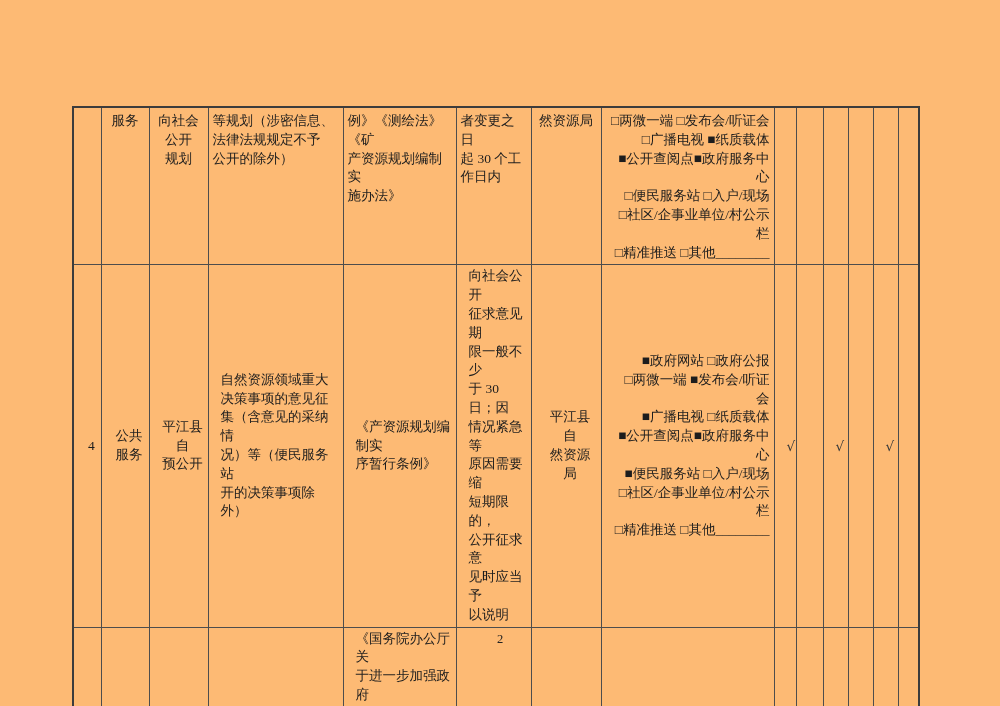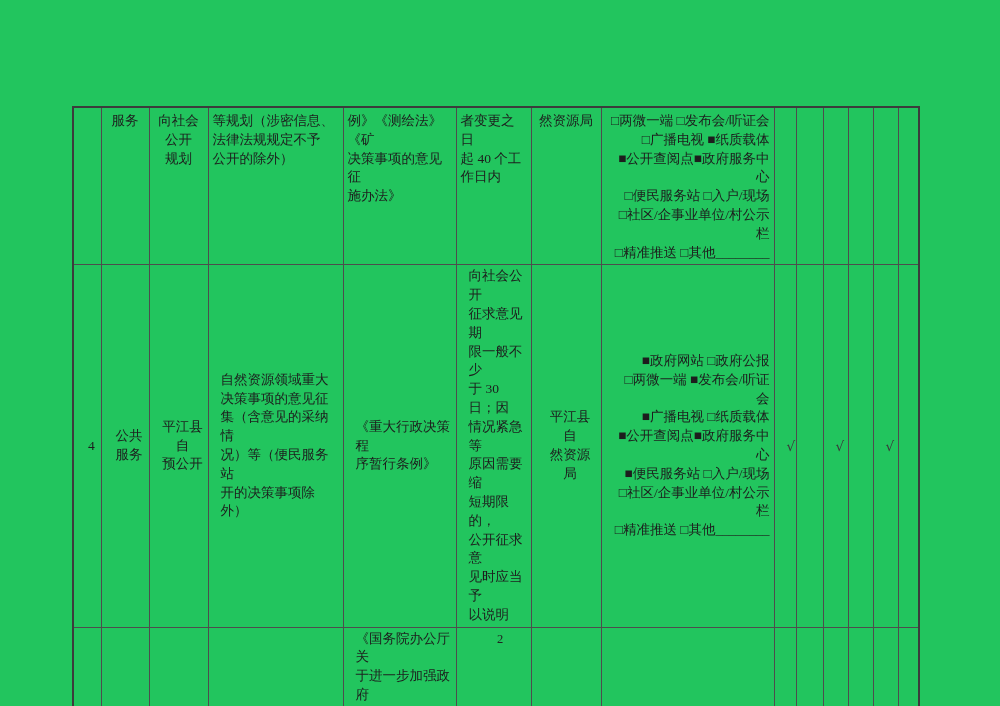--- a/index.html
+++ b/index.html
@@ -1,19 +1,19 @@
 <!DOCTYPE html>
 <html><head>
 <meta charset="utf-8">
 <style>
   html,body { margin:0; padding:0; background:#ffffff; }
   .page {
     position:relative;
     width:1000px; height:706px;
-    background:#22c55e;
+    background:#fdba74;
     font-family:"Liberation Serif","DejaVu Serif",serif;
     color:#1d1d1d;
     overflow:hidden;
   }
   table.doc {
     position:absolute; left:72px; top:106px;
     width:846px;
     border-collapse:collapse;
     table-layout:fixed;
     border:2px solid #3c3c3c;
@@ -80,24 +80,24 @@
     <tbody>
         <tr class="row-top" style="height:121px">
       <td class="ctr num"></td>
       <td class="ctr pre">服务</td>
       <td class="ctr pre">向社会公开
 规划</td>
       <td class="lft pre">等规划（涉密信息、
 法律法规规定不予
 公开的除外）</td>
       <td class="lft pre">例》《测绘法》《矿
-决策事项的意见征
+产资源规划编制实
 施办法》</td>
       <td class="lft pre">者变更之日
-起 40 个工
+起 30 个工
 作日内</td>
       <td class="ctr pre">然资源局</td>
       <td class="channels">□两微一端 □发布会/听证会
 □广播电视 ■纸质载体
 ■公开查阅点■政府服务中心
 □便民服务站 □入户/现场
 □社区/企事业单位/村公示栏
 □精准推送 □其他________</td>
       <td class="chk"></td>
       <td class="chk"></td>
@@ -111,21 +111,21 @@
       <td class="ctr num">4</td>
       <td class="ctr pre">公共
 服务</td>
       <td class="ctr pre">平江县自
 预公开</td>
       <td class="lft pre">自然资源领域重大
 决策事项的意见征
 集（含意见的采纳情
 况）等（便民服务站
 开的决策事项除外）</td>
-      <td class="lft pre">《重大行政决策程
+      <td class="lft pre">《产资源规划编制实
 序暂行条例》</td>
       <td class="lft pre">向社会公开
 征求意见期
 限一般不少
 于 30 日；因
 情况紧急等
 原因需要缩
 短期限的，
 公开征求意
 见时应当予

